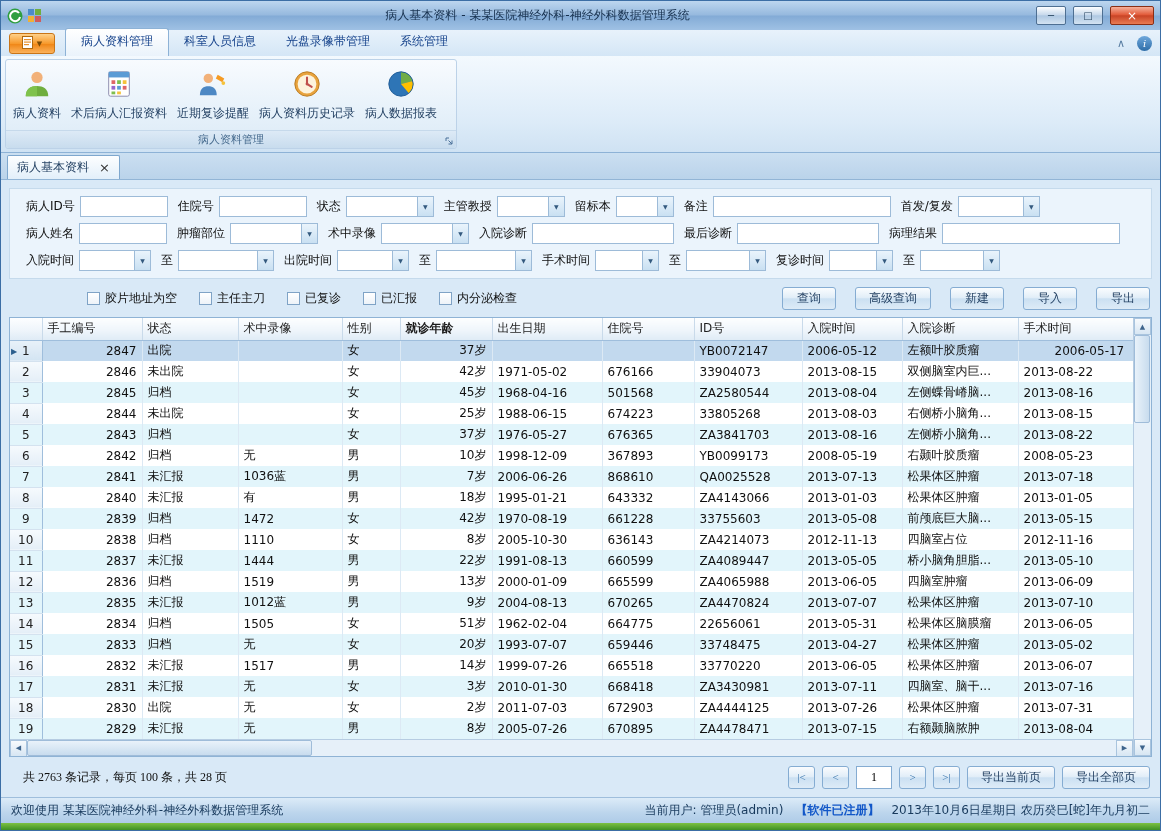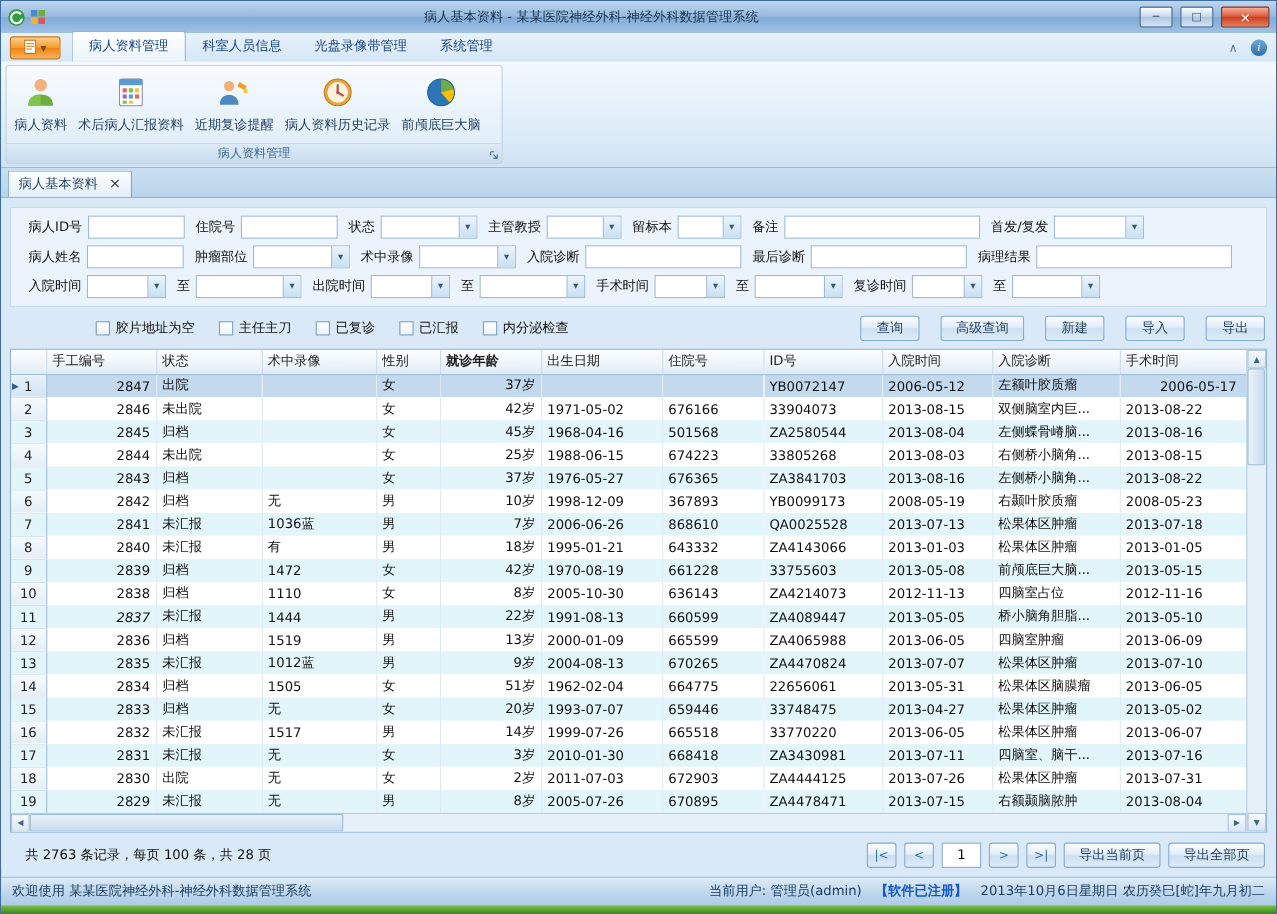--- a/index.html
+++ b/index.html
@@ -72,21 +72,21 @@
 
 .vscroll{flex:0 0 17px;background:#E6F0F9;border-left:1px solid #B6CCE2;display:flex;flex-direction:column;align-items:center;}
 .sbtn{width:17px;height:17px;flex:0 0 17px;background:linear-gradient(#F7FAFD,#D7E6F3);border:1px solid #A9C4DE;display:flex;align-items:center;justify-content:center;font-size:7px;color:#3E648C;}
 .vtrack{flex:1;width:17px;position:relative;}
 .vthumb{position:absolute;top:0;left:0;width:16px;height:88px;background:linear-gradient(90deg,#E9F2FA,#C8DCEE);border:1px solid #9FBCD9;border-radius:2px;}
 .hscroll{height:17px;flex:0 0 17px;background:#E6F0F9;border-top:1px solid #B6CCE2;display:flex;align-items:center;}
 .htrack{flex:1;height:17px;position:relative;}
 .hthumb{position:absolute;left:0;top:0;height:16px;width:285px;background:linear-gradient(#E9F2FA,#C8DCEE);border:1px solid #9FBCD9;border-radius:2px;}
 
 
-.pager{display:flex;align-items:center;height:26px;flex:0 0 26px;}
+.pager{display:flex;align-items:center;height:26px;flex:0 0 26px;font-family:Liberation Serif, serif;}
 .pager-info{margin-left:14px;}
 .pager-ctrls{margin-left:auto;display:flex;align-items:center;gap:7px;padding-right:2px;}
 .pbtn{width:27px;height:23px;background:linear-gradient(#FAFCFE,#E2EEF8 45%,#CBE0F2 52%,#DDEBF7);border:1px solid #85ACD2;border-radius:3px;display:flex;align-items:center;justify-content:center;color:#2E6DA8;font-size:11px;}
 .pinput{width:36px;height:23px;border:1px solid #85ACD2;text-align:center;font:inherit;}
 
 
 .statusbar{height:26px;flex:0 0 26px;background:linear-gradient(#DCEBF8,#BCD5EC 60%,#AECBE7);border-top:1px solid #9FBEDC;display:flex;align-items:center;padding:0 10px;color:#17395C;margin-top:7px;}
 .sb-right{margin-left:auto;display:flex;align-items:center;gap:12px;white-space:nowrap;}
 .registered{color:#1257C8;font-weight:bold;}
 .green-strip{height:7px;flex:0 0 7px;background:linear-gradient(#7CC142,#3E8F25);}
@@ -193,21 +193,21 @@
           </div>
           <div class="ribbon-btn">
             <span class="rb-icon">
               <svg width="30" height="30" viewBox="0 0 32 32">
                 <circle cx="16" cy="16" r="13" fill="#2E75B6"></circle>
                 <path d="M16 16V3a13 13 0 0 1 12.6 9.8z" fill="#70AD47"></path>
                 <path d="M16 16l12.6-3.2a13 13 0 0 1-4.2 13z" fill="#FFC000"></path>
                 <circle cx="16" cy="16" r="13" fill="none" stroke="#1F5C96"></circle>
               </svg>
             </span>
-            <span class="rb-label">前颅底巨大脑</span>
+            <span class="rb-label">病人数据报表</span>
           </div>
         </div>
       <div class="group-label-bar">
         <span>病人资料管理</span>
         <span class="launcher">
             <svg width="9" height="9" viewBox="0 0 9 9">
               <path d="M1 1h3M1 1v3" stroke="#4A7099" fill="none"></path>
               <path d="M3.5 3.5L7 7M7 3.5V7H3.5" stroke="#4A7099" fill="none"></path>
             </svg>
           </span>
@@ -505,21 +505,21 @@
                   <td style="text-align: right;">8岁</td>
                   <td style="text-align: left;">2005-10-30</td>
                   <td style="text-align: left;">636143</td>
                   <td style="text-align: left;">ZA4214073</td>
                   <td style="text-align: left;">2012-11-13</td>
                   <td style="text-align: left;">四脑室占位</td>
                   <td style="text-align: left;">2012-11-16</td>
                 </tr>
                 <tr class="alt">
                   <td class="rowhdr"><span class="rnum">11</span></td>
-                  <td style="text-align: right; font-style: italic;">2837</td>
+                  <td style="text-align: right;">2837</td>
                   <td style="text-align: left;">未汇报</td>
                   <td style="text-align: left;">1444</td>
                   <td style="text-align: left;">男</td>
                   <td style="text-align: right;">22岁</td>
                   <td style="text-align: left;">1991-08-13</td>
                   <td style="text-align: left;">660599</td>
                   <td style="text-align: left;">ZA4089447</td>
                   <td style="text-align: left;">2013-05-05</td>
                   <td style="text-align: left;">桥小脑角胆脂...</td>
                   <td style="text-align: left;">2013-05-10</td>

